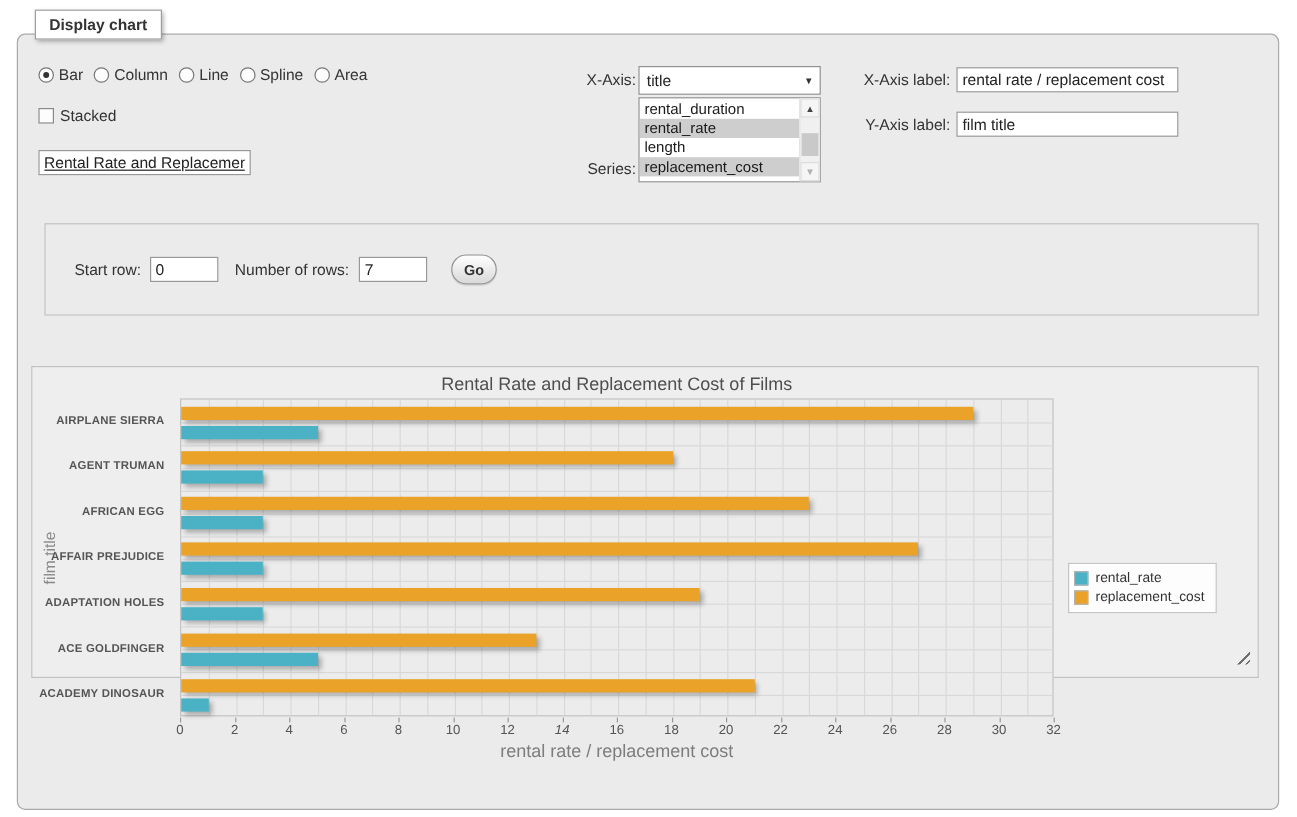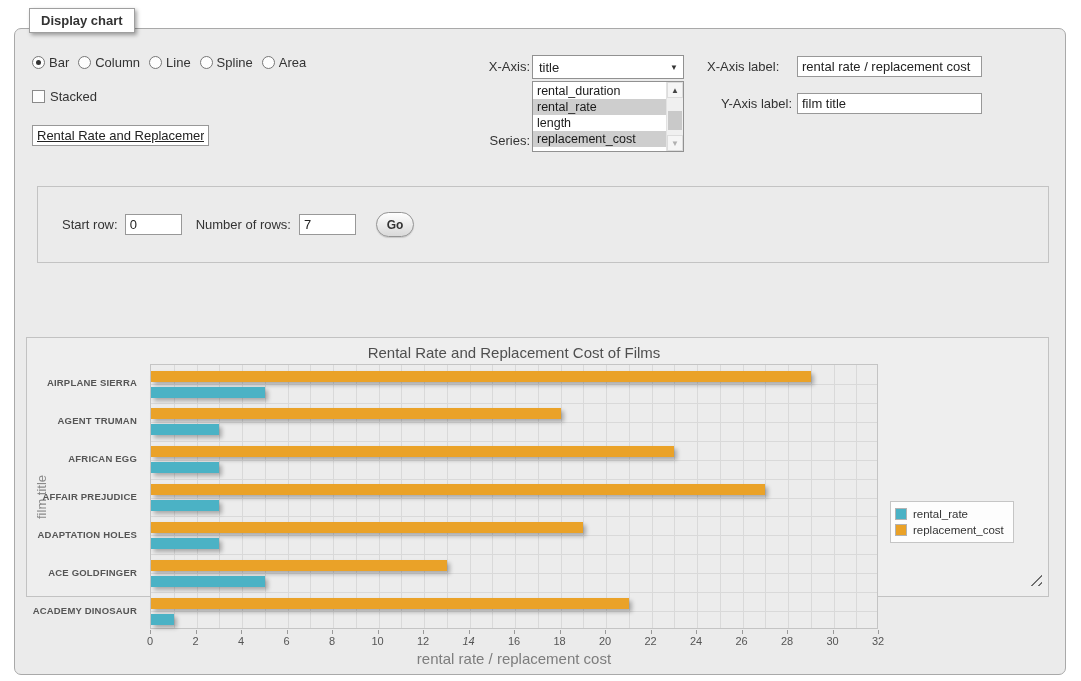--- a/index.html
+++ b/index.html
@@ -45,39 +45,39 @@
   .list-option.selected { background:#cecece; }
   .list-scrollbar { width:17px; position:relative; background:#f0f0f0; border-left:1px solid #e2e2e2; }
   .scroll-btn { position:absolute; left:0; width:100%; height:16px; background:#f5f5f5;
     border:1px solid #dcdcdc; display:flex; align-items:center; justify-content:center;
     font-size:8px; }
   .scroll-btn.up { top:0; color:#444; }
   .scroll-btn.down { bottom:0; color:#b0b0b0; }
   .scroll-thumb { position:absolute; left:1px; right:1px; top:29px; height:19px; background:#c9c9c9; }
 
   
-  .xlabel-caption { position:absolute; left:692px; top:27px; width:85px; line-height:21px; }
+  .xlabel-caption { position:absolute; left:692px; top:27px; width:85px; text-align:right; line-height:21px; }
   .ylabel-caption { position:absolute; left:692px; top:64px; width:85px; text-align:right; line-height:21px; }
   .xlabel-input { left:782px; top:27px; width:185px; }
   .ylabel-input { left:782px; top:64px; width:185px; }
 
   
   .sub-panel { position:absolute; left:22px; top:157px; width:1012px; height:77px;
     border:1px solid #c3c3c3; display:flex; align-items:center; padding-left:24px; }
   .sub-panel .text-input { position:static; width:57px; }
   .lbl-start { margin-right:7px; }
   .gap1 { width:14px; flex:none; }
   .lbl-num { margin-right:8px; }
   .go-button { margin-left:20px; width:38px; height:25px; border:1px solid #949494; border-radius:13px;
     background:linear-gradient(#fefefe,#d9d9d9); font-family:"Liberation Sans",sans-serif;
     font-size:12px; font-weight:bold; color:#333; box-shadow:0 1px 1px rgba(0,0,0,0.15); }
 
   
   .chart-box { position:absolute; left:11px; top:276px; width:1023px; height:260px;
-    background:#eeeeee; border:1px solid #c2c2c2;margin-top:32px; }
+    background:#eeeeee; border:1px solid #c2c2c2; }
   .chart-title { position:absolute; left:123px; top:6px; width:728px; text-align:center;
     font-size:15px; color:#4f4f4f; }
   .plot { position:absolute; left:123px; top:26px; width:728px; height:265px;
     background:#ececec; border:1px solid #c4c4c4; }
   .gv { position:absolute; top:0; bottom:0; width:1px; background:#d9d9d9; }
   .gh { position:absolute; left:0; right:0; height:1px; background:#d9d9d9; }
   .bar { position:absolute; left:0; height:11px; z-index:2; box-shadow:3px 3px 4px rgba(0,0,0,0.28); }
   .cat-labels { position:absolute; left:6px; top:26px; width:111px; height:265px;text-decoration:underline; }
   .cat-label { position:absolute; left:0; width:100%; display:flex; align-items:center;
     justify-content:flex-end; font-size:9.5px; font-weight:bold; color:#555; letter-spacing:0.2px;

